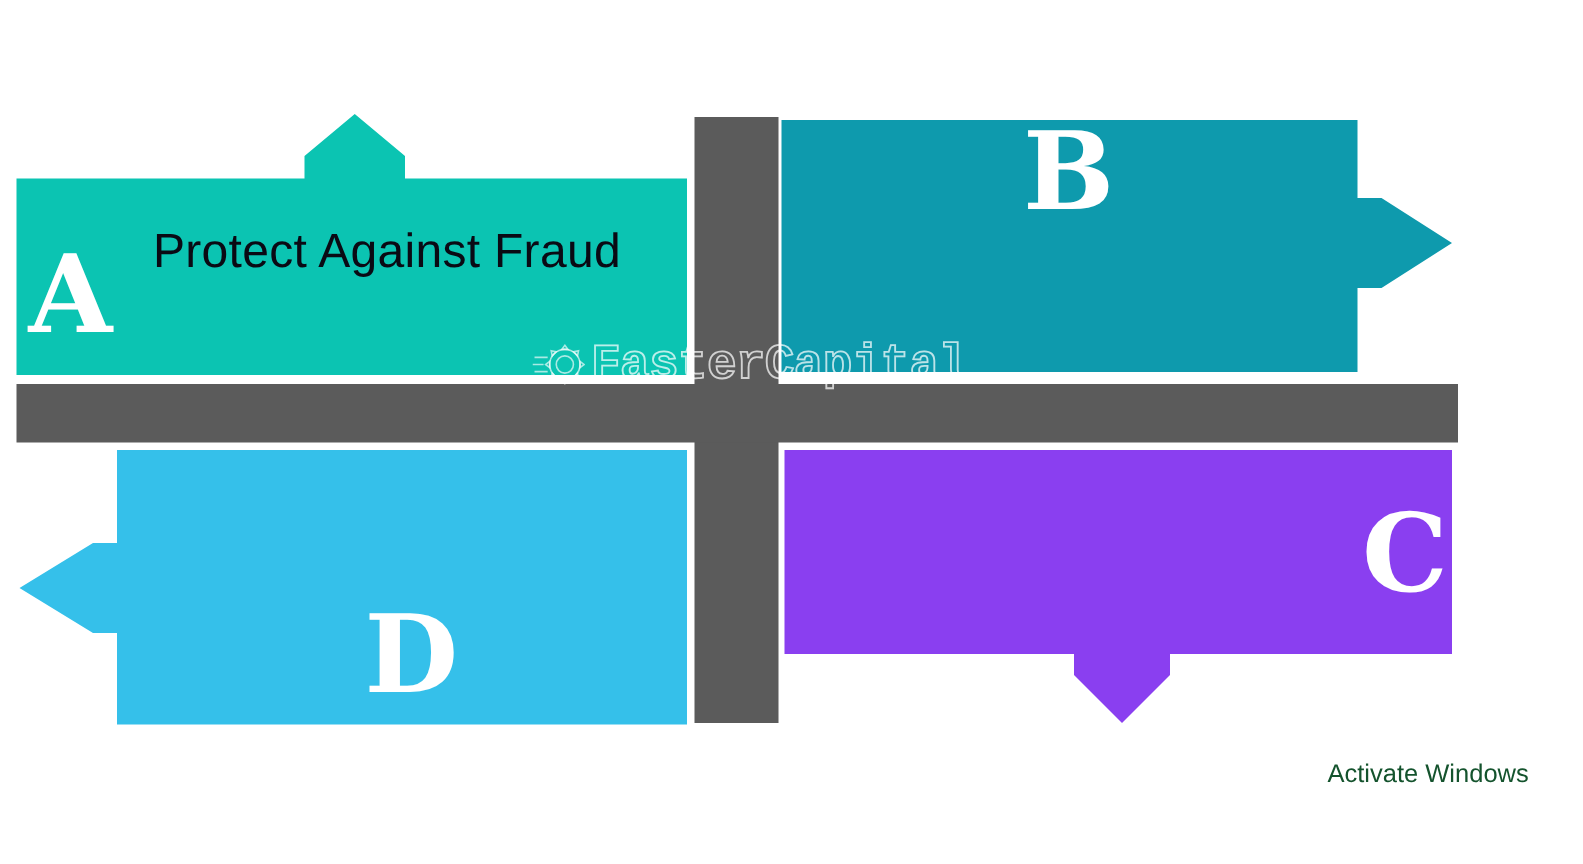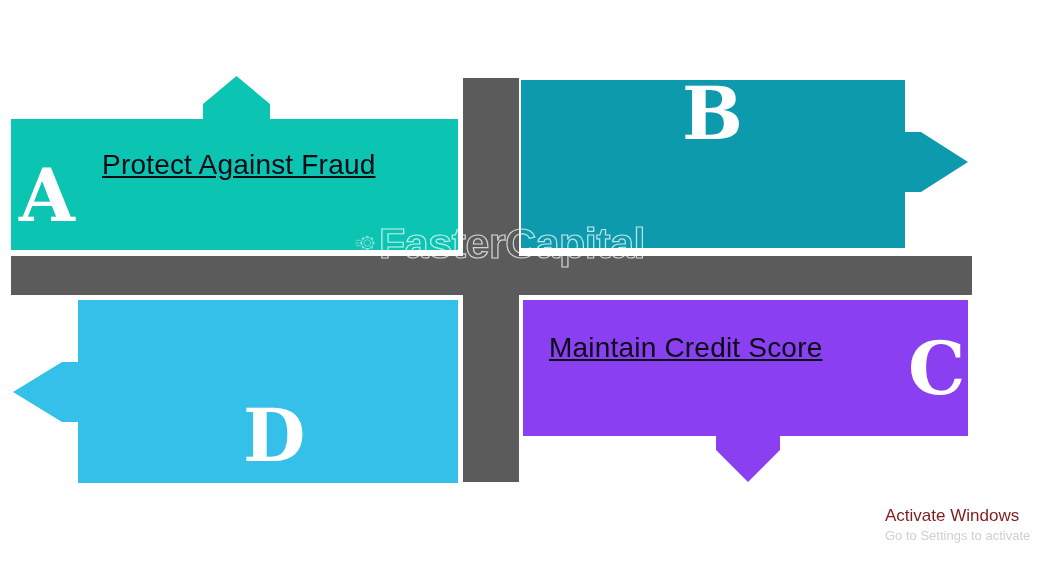--- a/index.html
+++ b/index.html
@@ -51,26 +51,25 @@
   #quad-a-shape { left: 0px;   top: 60px;  width: 480px; height: 210px; z-index: 4; }
   #quad-b-shape { left: 515px; top: 60px;  width: 470px; height: 210px; z-index: 4; }
   #quad-d-shape { left: 0px;   top: 290px; width: 480px; height: 210px; z-index: 4; }
   #quad-c-shape { left: 515px; top: 290px; width: 480px; height: 210px; z-index: 4; }
 
   
   .quad-label {
     position: absolute;
     color: #0a0a14;
     font-family: "Liberation Sans", sans-serif;
-    font-size: 28px;
+    font-size: 32px;
     font-weight: 400;
     letter-spacing: 0.2px;
     white-space: nowrap;
     z-index: 6;
-    text-decoration: underline;
   }
   #label-a { left: 102px; top: 149px; }
   #label-b { left: 548px; top: 148px; }
   #label-d { left: 101px; top: 316px; }
   #label-c { left: 549px; top: 332px; }
 
   .quad-letter {
     position: absolute;
     color: #ffffff;
     font-family: "DejaVu Serif", serif;
@@ -92,22 +91,22 @@
     top: 215px;
     width: 290px;
     height: 56px;
     z-index: 7;
     display: flex;
     align-items: center;
     gap: 4px;
     pointer-events: none;
   }
   #watermark-text {
-    font-family: Liberation Sans, sans-serif;
-    font-size: 43px;
+    font-family: Liberation Mono, monospace;
+    font-size: 33px;
     font-weight: 700;
     letter-spacing: -0.5px;
     color: transparent;
     -webkit-text-stroke: 1.2px rgba(255,255,255,0.72);
     white-space: nowrap;
   }
 
   
   #activation {
     position: absolute;
@@ -116,21 +115,21 @@
     width: 200px;
     z-index: 8;
     text-align: left;
     padding-left: 30px;
     box-sizing: border-box;
     overflow: hidden;
   }
   #activation-title {
     font-family: "Liberation Sans", sans-serif;
     font-size: 17px;
-    color: #7f1d1d;
+    color: #14532d;
     line-height: 22px;
     white-space: nowrap;
   }
   #activation-subtitle {
     font-family: "Liberation Sans", sans-serif;
     font-size: 13px;
     color: #cfcfcf;
     line-height: 18px;
     white-space: nowrap;
   }
@@ -153,21 +152,20 @@
 
   <svg class="quad-svg" id="quad-d-shape" viewBox="0 0 480 210">
     <path d="M 78 10 L 458 10 L 458 193 L 78 193 L 78 132 L 62 132 L 13 102 L 62 72 L 78 72 Z" fill="#35c0ea"></path>
   </svg>
 
   <svg class="quad-svg" id="quad-c-shape" viewBox="0 0 480 210">
     <path d="M 8 10 L 453 10 L 453 146 L 265 146 L 265 160 L 233 192 L 201 160 L 201 146 L 8 146 Z" fill="#8a3ff0"></path>
   </svg>
 
   <div class="quad-label" id="label-a">Protect Against Fraud</div>
-  <div class="quad-label" id="label-c">Maintain Credit Score</div>
 
   <div class="quad-letter" id="letter-a">A</div>
   <div class="quad-letter" id="letter-b">B</div>
   <div class="quad-letter" id="letter-c">C</div>
   <div class="quad-letter" id="letter-d">D</div>
 
   <div id="watermark">
     <svg width="52" height="50" viewBox="0 0 52 50">
       <g fill="none" stroke="rgba(255,255,255,0.65)" stroke-width="1.6">
         <circle cx="32" cy="25" r="15"></circle>
@@ -183,16 +181,15 @@
         <path d="M2 18 h13"></path>
         <path d="M0 25 h11"></path>
         <path d="M2 32 h13"></path>
       </g>
     </svg>
     <span id="watermark-text">FasterCapital</span>
   </div>
 
   <div id="activation">
     <div id="activation-title">Activate Windows</div>
-    <div id="activation-subtitle">Go to Settings to activate</div>
   </div>
 
 </div>
 
 </body></html>

